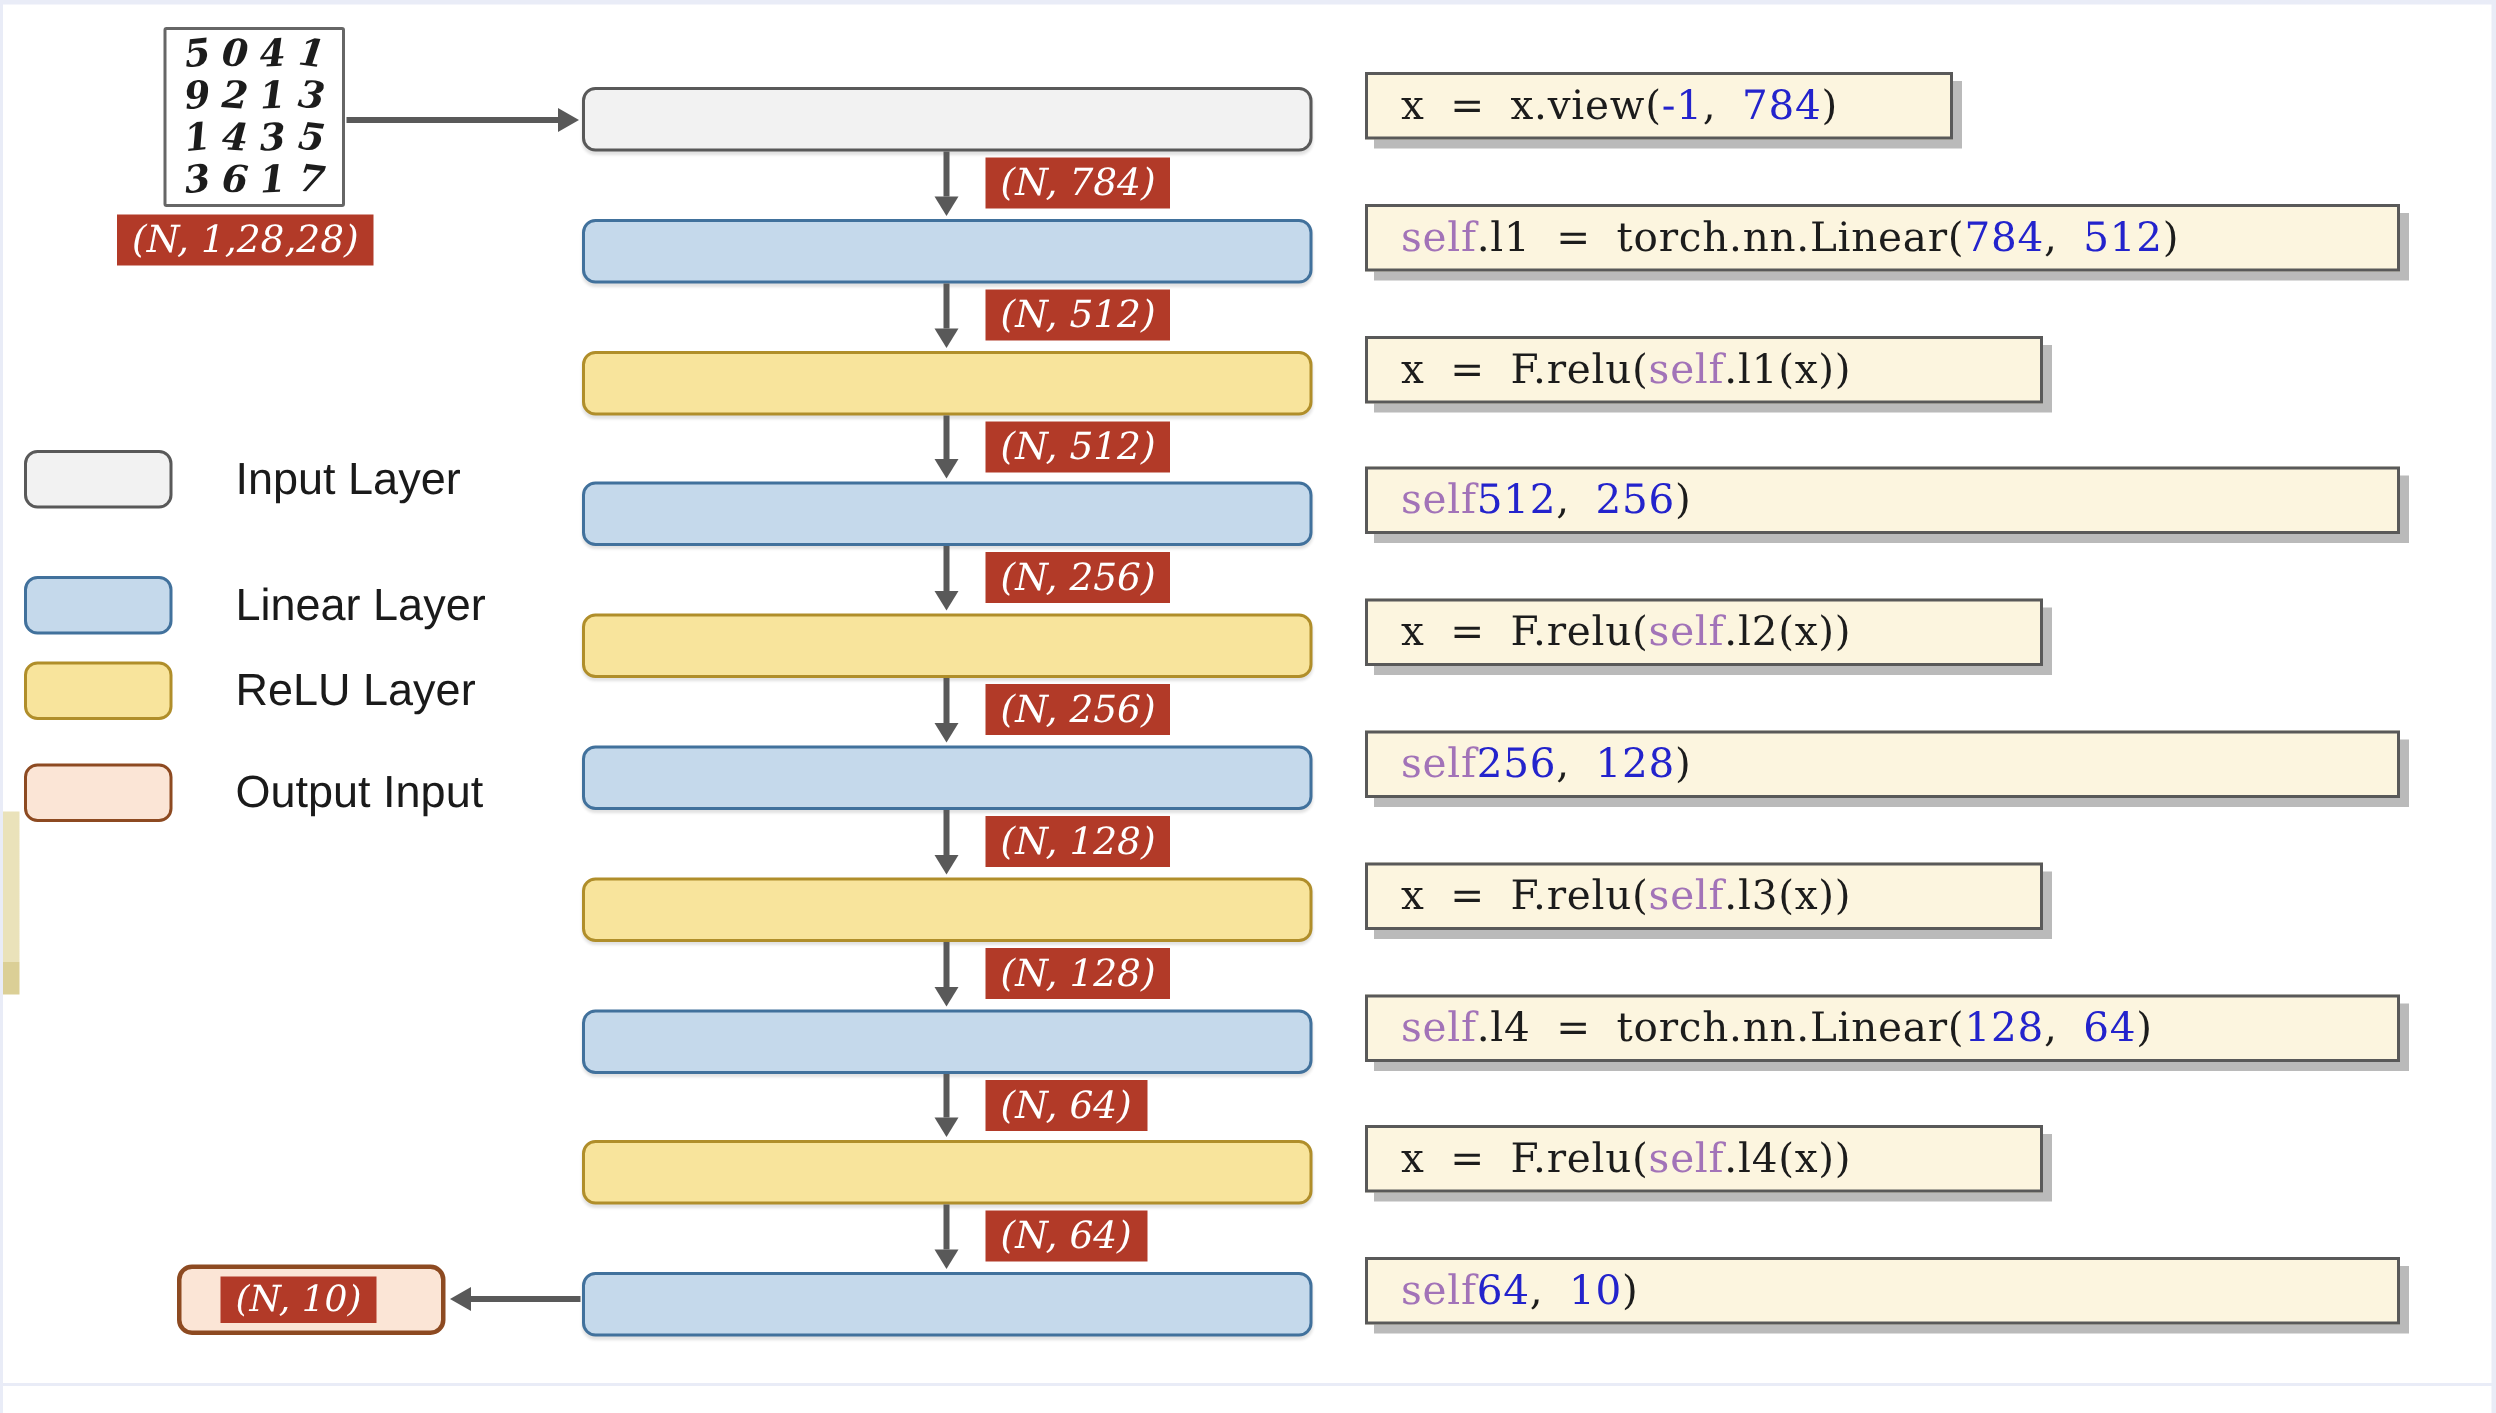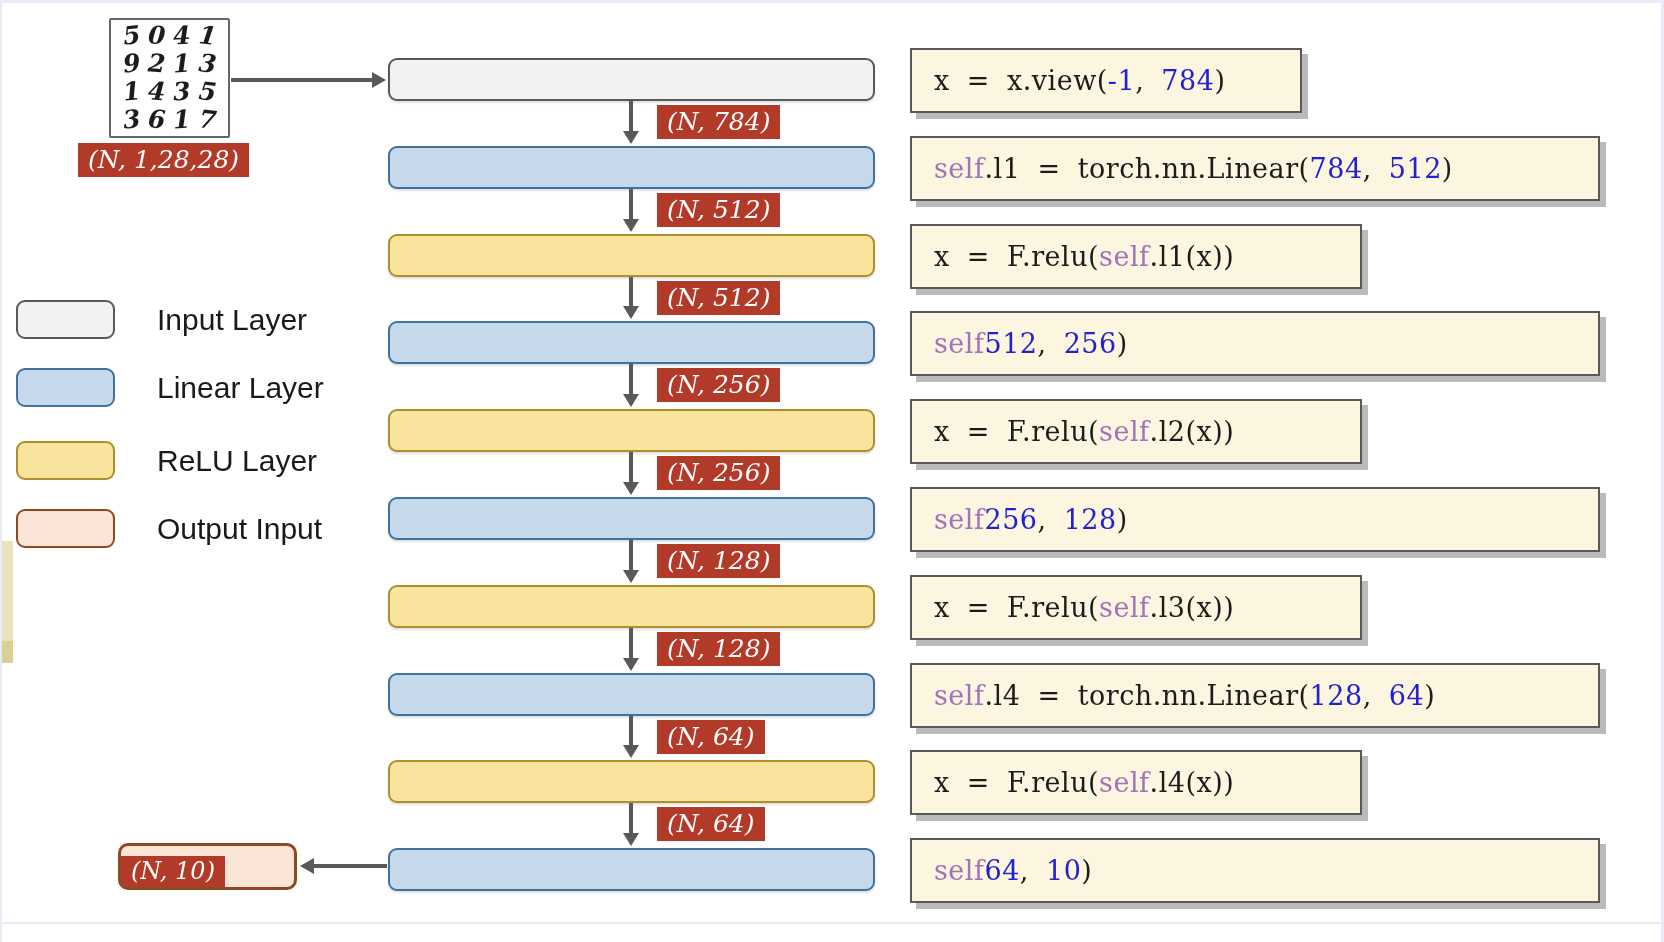--- a/index.html
+++ b/index.html
@@ -50,24 +50,24 @@
     border-left:8px solid transparent;border-right:8px solid transparent;
     border-top:13px solid var(--arrow-gray);}
   .h-stem{position:absolute;height:4px;background:var(--arrow-gray);}
   .h-head-right{position:absolute;width:0;height:0;border-top:8px solid transparent;
     border-bottom:8px solid transparent;border-left:14px solid var(--arrow-gray);}
   .h-head-left{position:absolute;width:0;height:0;border-top:8px solid transparent;
     border-bottom:8px solid transparent;border-right:14px solid var(--arrow-gray);}
   
   .output-box{position:absolute;left:118px;top:843px;width:179px;height:47px;border-radius:10px;
     box-sizing:border-box;background:var(--output-fill);border:3px solid var(--output-border);
-    display:flex;align-items:flex-end;}
+    display:flex;align-items:center;padding-left:26px;}
   .output-box .shape-badge{font-size:24px;line-height:31px;}
   
-  .code-box{position:absolute;left:910px;height:65px;background:var(--code-bg);
+  .code-box{position:absolute;left:910px;height:45px;background:var(--code-bg);
     border:2px solid var(--code-border);box-sizing:border-box;
     box-shadow:6px 6px 0 rgba(130,130,130,0.55);
     display:flex;align-items:center;padding-left:22px;
     font-family:"DejaVu Serif",serif;font-size:27px;letter-spacing:.5px;word-spacing:8px;}
   .code-box span{white-space:pre;}
   .w-view{width:392px;}
   .w-relu{width:452px;}
   .w-linear{width:690px;}
   .code-k{color:var(--code-black);}
   .code-b{color:var(--code-blue);}
@@ -114,21 +114,21 @@
     <span class="shape-badge">(N, 1,28,28)</span>
   </div>
 
   <div class="h-stem" style="left:231px;top:78px;width:142px;"></div>
   <div class="h-head-right" style="left:372px;top:72px;"></div>
 
   <div class="legend-row" style="top:300px;">
     <div class="legend-swatch t-input"></div>
     <span class="legend-label">Input Layer</span>
   </div>
-  <div class="legend-row" style="top:368px;">
+  <div class="legend-row" style="top:384px;">
     <div class="legend-swatch t-linear"></div>
     <span class="legend-label">Linear Layer</span>
   </div>
   <div class="legend-row" style="top:441px;">
     <div class="legend-swatch t-relu"></div>
     <span class="legend-label">ReLU Layer</span>
   </div>
   <div class="legend-row" style="top:509px;">
     <div class="legend-swatch t-output"></div>
     <span class="legend-label">Output Input</span>

